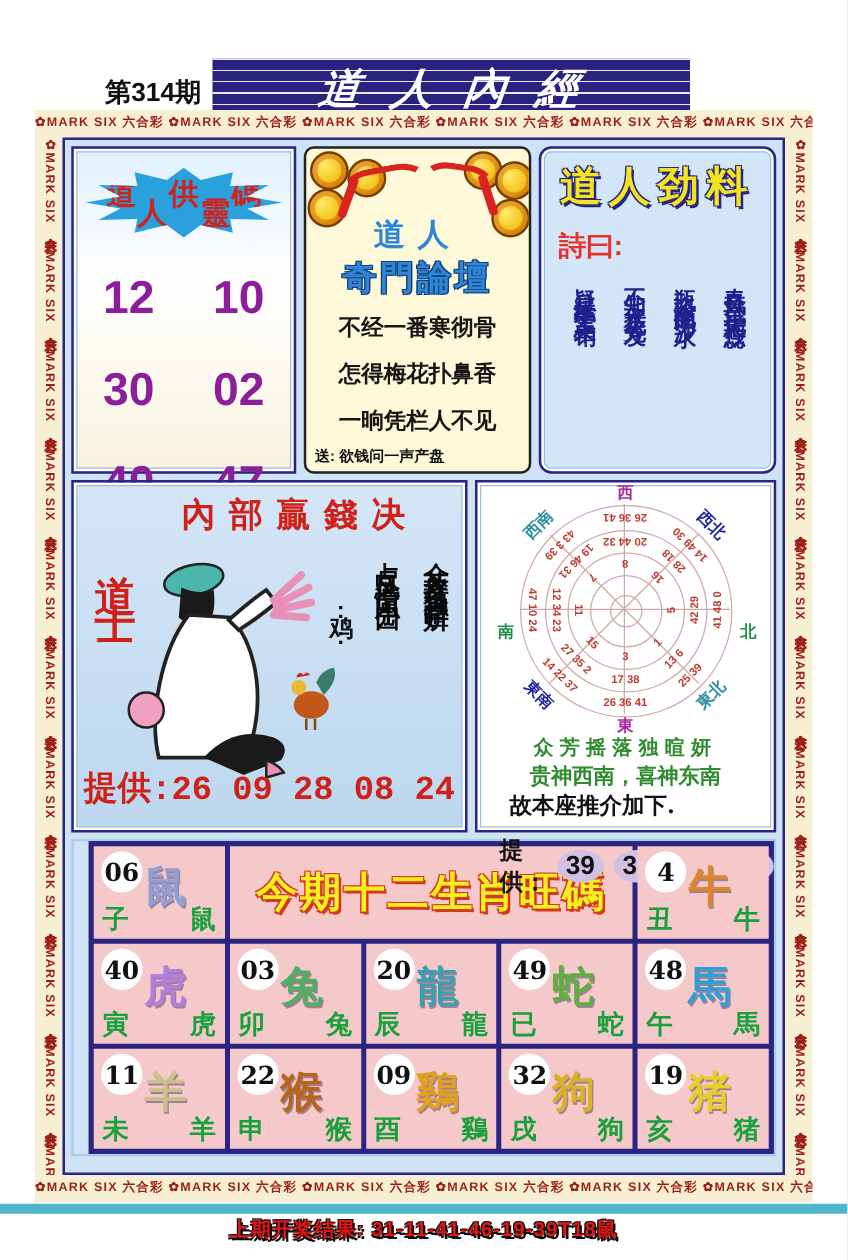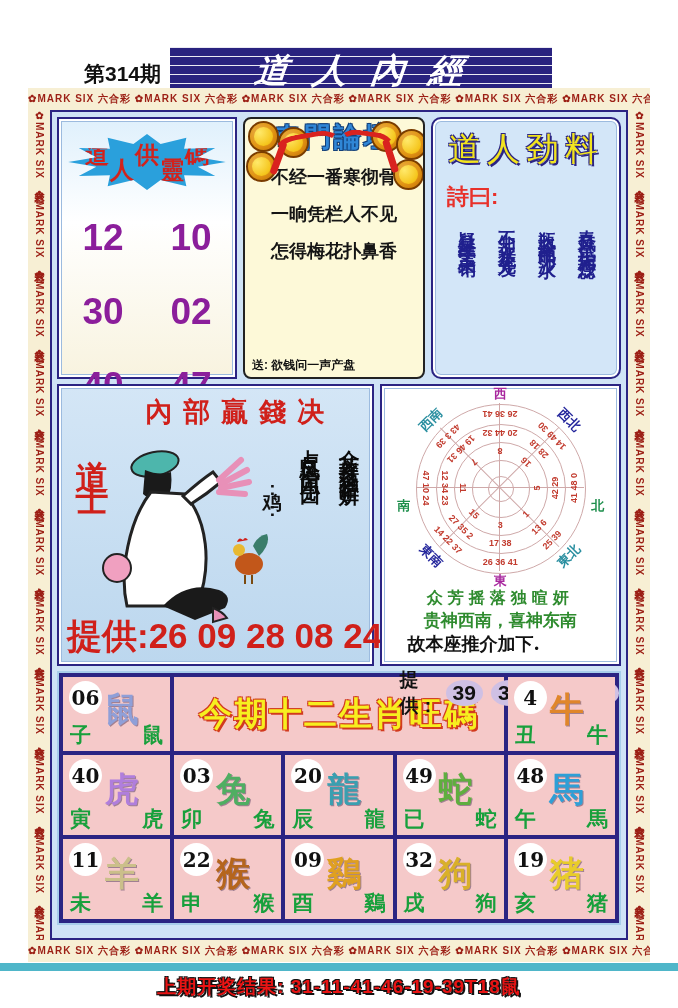--- a/index.html
+++ b/index.html
@@ -20,21 +20,21 @@
           white-space:nowrap;letter-spacing:1px;}
   .bstrip.top{left:0;top:0;right:0;height:22px;line-height:22px;}
   .bstrip.bottom{left:0;bottom:0;right:0;height:22px;line-height:22px;}
   .bstrip.left{left:0;top:22px;bottom:22px;width:22px;writing-mode:vertical-rl;line-height:22px;}
   .bstrip.right{right:0;top:22px;bottom:22px;width:22px;writing-mode:vertical-rl;line-height:22px;}
   .inner{position:absolute;left:22px;top:22px;right:22px;bottom:22px;background:#cfe3f6;
          border:2px solid #2b2483;padding:5px;box-sizing:border-box;overflow:hidden;}
 
   .rowA{display:flex;gap:6px;height:262px;}
   .rowB{display:flex;gap:6px;height:282px;margin-top:5px;}
-  .rowC{margin-top:5px;}
+  .rowC{margin-top:5px;padding-left:12px;}
 
   .navybox{border:2px solid #2b2483;box-shadow:inset 0 0 0 2px #fff,inset 0 0 0 3px #9cbbdf;
            box-sizing:border-box;position:relative;}
 
   
   .box1{width:180px;background:linear-gradient(180deg,#dff0fc 0%,#ffffff 40%,#f8f3df 100%);}
   .splash{position:relative;margin:12px auto 0;width:164px;height:62px;background:#2aa0dc;
     display:flex;align-items:center;justify-content:center;gap:1px;
     clip-path:polygon(98% 50%,80.9% 57.8%,91.6% 72.5%,72.6% 71.2%,74% 89%,58.3% 79%,50% 95%,41.7% 79%,26% 89%,27.4% 71.2%,8.4% 72.5%,19.1% 57.8%,2% 50%,19.1% 42.2%,8.4% 27.5%,27.4% 28.8%,26% 11%,41.7% 21%,50% 5%,58.3% 21%,74% 11%,72.6% 28.8%,91.6% 27.5%,80.9% 42.2%);}
   .splash span{font-family:"DejaVu Serif",serif;font-weight:bold;font-size:24px;color:#d1221c;}
@@ -56,41 +56,41 @@
       letter-spacing:10px;font-family:"DejaVu Serif",serif;}
   .t2{text-align:center;font-weight:bold;font-size:27px;color:#2f86d6;letter-spacing:3px;
       font-family:"DejaVu Serif",serif;
       text-shadow:1px 1px 0 #13407a,-1px 1px 0 #13407a,1px -1px 0 #13407a,-1px -1px 0 #13407a;}
   .poem{text-align:center;font-family:Liberation Serif, serif;font-weight:bold;font-size:18px;
         color:#151515;line-height:37px;margin-top:4px;white-space:nowrap;}
   .send{position:absolute;bottom:3px;left:7px;font-size:12px;font-weight:bold;color:#111;}
 
   
   .box3{flex:1;background:#d3e6f8;border-radius:10px;}
-  .jl-title{text-align:center;margin-top:8px;font-size:33px;font-weight:normal;color:#f2e41f;
+  .jl-title{text-align:center;margin-top:8px;font-size:33px;font-weight:bold;color:#f2e41f;
     letter-spacing:6px;font-family:"DejaVu Serif",serif;
     text-shadow:2px 2px 0 #2b2483,-1px -1px 0 #2b2483,1px -1px 0 #2b2483,-1px 1px 0 #2b2483;}
   .shiyue{margin:10px 0 2px 14px;font-size:22px;font-weight:bold;color:#e8312a;}
   .vcols{display:flex;justify-content:space-between;padding:2px 20px 0 22px;}
   .vcol{writing-mode:vertical-rl;text-orientation:upright;font-family:"DejaVu Serif",serif;
     font-weight:bold;color:#20208e;font-size:18px;letter-spacing:5px;height:176px;}
 
   
   .box4{width:318px;background:linear-gradient(#d4e6f6,#bcd7ee);}
   .nb-title{position:absolute;top:8px;left:58px;right:8px;text-align:center;color:#d0201a;
     font-size:27px;font-weight:bold;letter-spacing:11px;font-family:"DejaVu Serif",serif;white-space:nowrap;}
   .daoshi{position:absolute;left:10px;top:48px;writing-mode:vertical-rl;text-orientation:upright;
     color:#d0201a;font-size:33px;font-weight:bold;letter-spacing:22px;font-family:"DejaVu Serif",serif;}
   .ji{position:absolute;left:200px;top:92px;writing-mode:vertical-rl;text-orientation:upright;
     font-weight:bold;font-size:19px;color:#111;}
   .verses{position:absolute;right:8px;top:48px;display:flex;gap:12px;}
   .bigv{writing-mode:vertical-rl;text-orientation:upright;font-weight:bold;color:#0a0a0a;
     font-size:20px;letter-spacing:6px;height:192px;font-family:"DejaVu Serif",serif;}
-  .tigong{position:absolute;left:8px;bottom:4px;color:#d0201a;font-weight:bold;font-size:35px;
-    font-family:Liberation Sans, sans-serif;white-space:nowrap;}
+  .tigong{position:absolute;left:8px;bottom:16px;color:#d0201a;font-weight:bold;font-size:27px;
+    font-family:Liberation Mono, monospace;white-space:nowrap;}
   .figure{position:absolute;left:34px;top:56px;}
 
   
   .box5{flex:1;background:#fff;}
   .wheel{position:relative;width:230px;height:200px;margin:2px auto 0;}
   .c{position:absolute;border:1px solid #cfa9a9;border-radius:50%;}
   .sp{position:absolute;left:31px;top:99px;width:168px;height:0;border-top:1px solid #cfa9a9;
       transform-origin:84px 0px;}
   .wn{position:absolute;font-size:9px;font-weight:bold;color:#c23b2e;white-space:nowrap;}
   .dlab{position:absolute;font-size:13px;font-weight:bold;white-space:nowrap;font-family:"DejaVu Serif",serif;}
@@ -122,21 +122,21 @@
   .zglyph{position:absolute;left:55%;top:44%;transform:translate(-50%,-50%);font-size:34px;
     font-family:"DejaVu Serif",serif;font-weight:bold;
     text-shadow:1px 1px 0 rgba(60,40,80,.45);}
   .zbranch{position:absolute;left:7px;bottom:2px;color:#18a03c;font-weight:bold;font-size:21px;
     font-family:"DejaVu Serif",serif;}
   .zanimal{position:absolute;right:7px;bottom:2px;color:#18a03c;font-weight:bold;font-size:21px;
     font-family:"DejaVu Serif",serif;}
 
   
   .tealbar{position:absolute;left:0;top:963px;width:678px;height:8px;background:#4fb6c9;}
-  .result{position:absolute;top:974px;left:0;right:0;text-align:center;color:#e81414;font-size:19px;
+  .result{position:absolute;top:974px;left:0;right:0;text-align:center;color:#e81414;font-size:16px;
     font-weight:bold;letter-spacing:1px;
     text-shadow:2px 2px 0 #111,-1px -1px 0 #111,1px -1px 0 #111,-1px 1px 0 #111;}
 </style>
 </head>
 <body>
 
 <div class="issue">第314期</div>
 <div class="masthead">
   <span>道人內經</span>
 </div>
@@ -172,25 +172,26 @@
         <div class="coin" style="left:3px;top:2px;"></div>
         <div class="coin" style="left:33px;top:8px;"></div>
         <div class="coin" style="left:1px;top:32px;"></div>
         <div class="coin" style="left:126px;top:2px;"></div>
         <div class="coin" style="left:151px;top:10px;"></div>
         <div class="coin" style="left:148px;top:40px;"></div>
         <div class="ribbon" style="left:28px;top:14px;width:60px;transform:rotate(-10deg);"></div>
         <div class="ribbon" style="left:92px;top:12px;width:48px;transform:rotate(8deg);"></div>
         <div class="rtail" style="left:30px;top:22px;transform:rotate(20deg);"></div>
         <div class="rtail" style="left:142px;top:20px;transform:rotate(-18deg);"></div>
+        <div class="t1">道人</div>
         <div class="t2">奇門論壇</div>
         <div class="poem">
           <div>不经一番寒彻骨</div>
+          <div>怎得梅花扑鼻香</div>
           <div>一晌凭栏人不见</div>
-          <div>怎得梅花扑鼻香</div>
         </div>
         <div class="send">送: 欲钱问一声产盘</div>
       </div>
 
       <div class="box3 navybox">
         <div class="jl-title">道人劲料</div>
         <div class="shiyue">詩曰:</div>
         <div class="vcols">
           <div class="vcol">疑是经冬雪未销</div>
           <div class="vcol">不知近水花先发</div>

